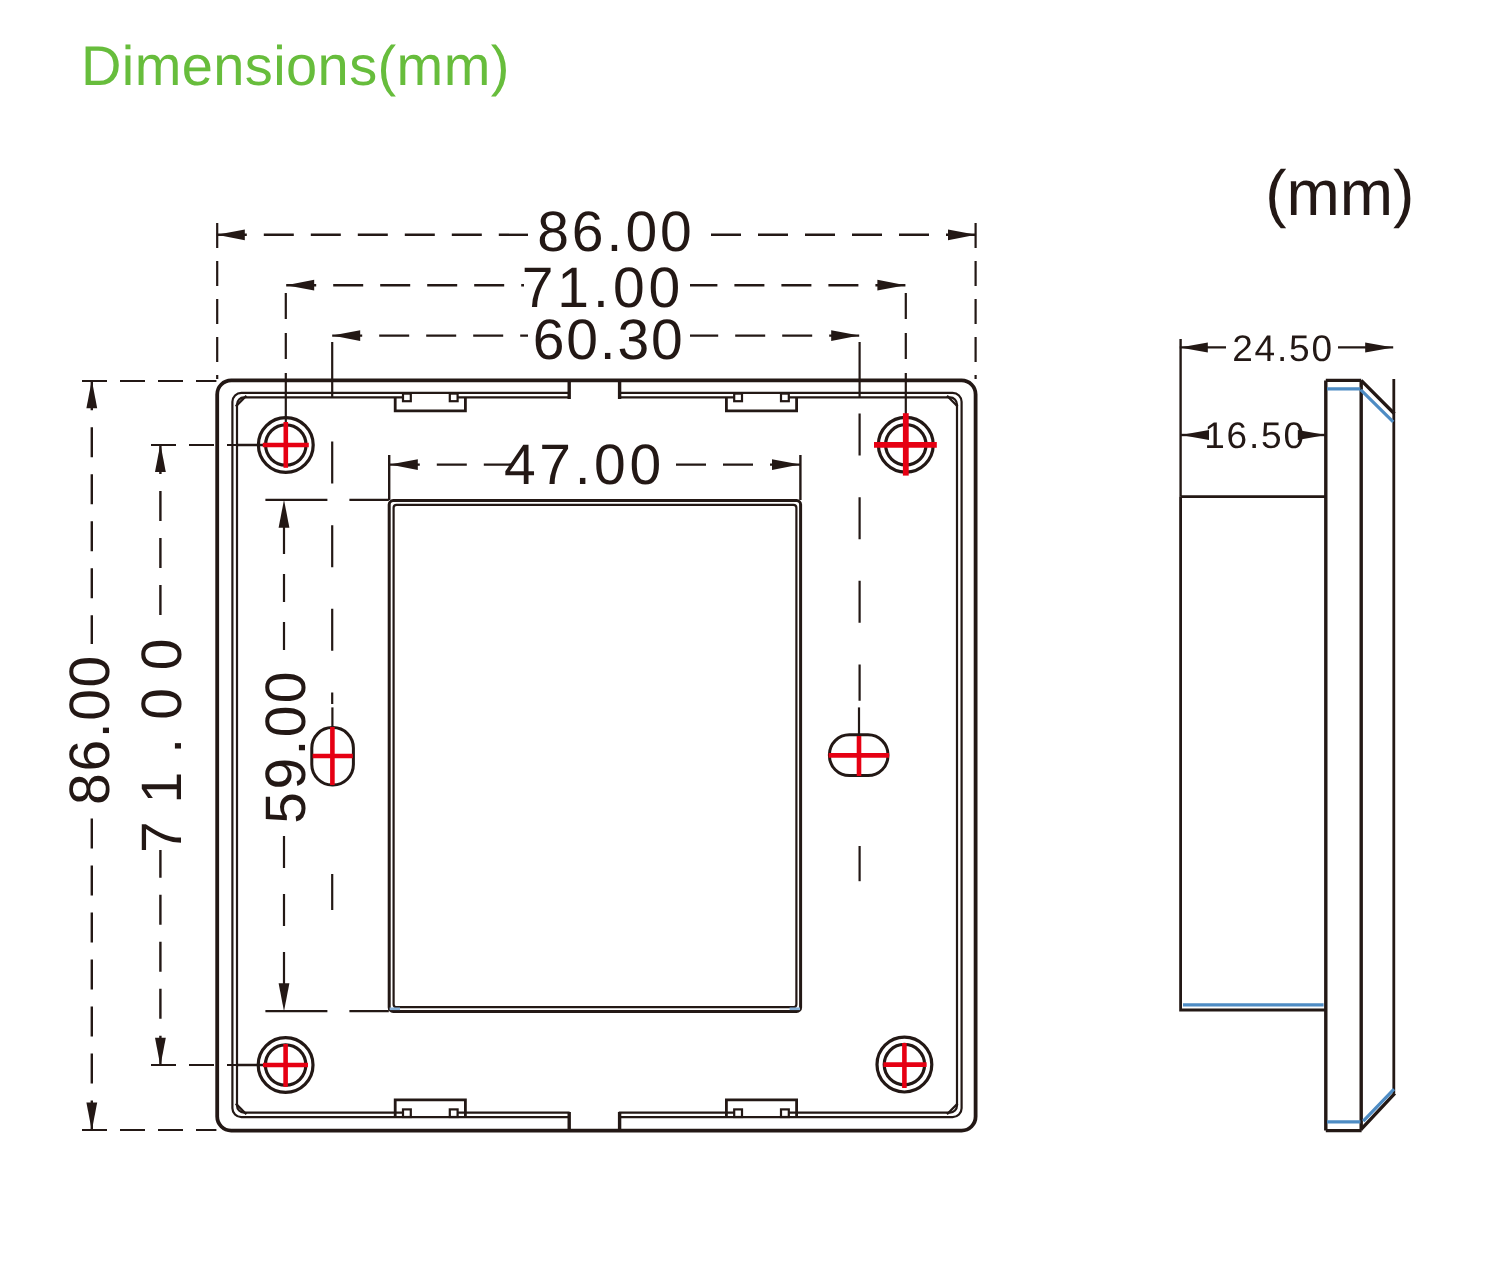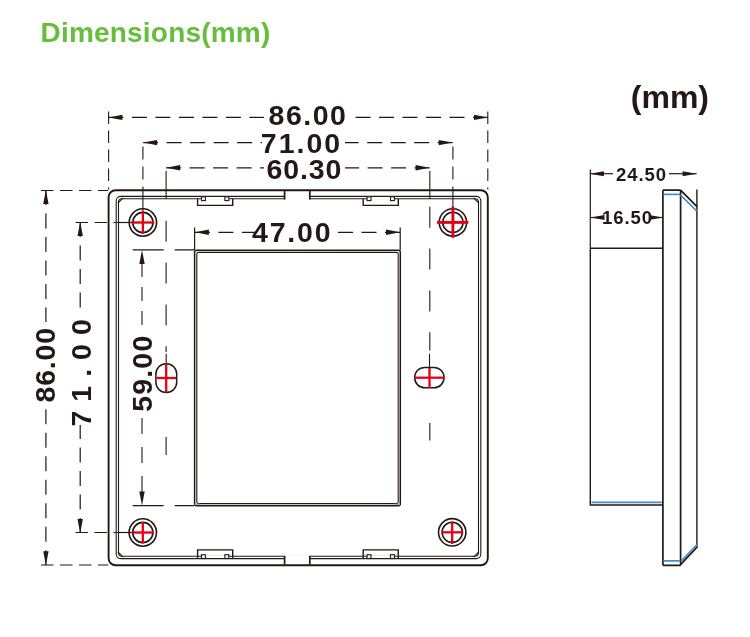--- a/index.html
+++ b/index.html
@@ -1,16 +1,16 @@
 <!DOCTYPE html>
 <html><head>
 <meta charset="utf-8">
 <style>
   html,body{margin:0;padding:0;background:#ffffff;}
-  #page{position:relative;width:750px;height:637px;background:#ffffff;overflow:hidden;font-weight:bold;}
+  #page{position:relative;width:750px;height:637px;background:#ffffff;overflow:hidden;}
   svg{position:absolute;left:0;top:0;}
   text{font-family:"Liberation Sans",sans-serif;fill:#231815;}
   .green{fill:#67bd3c;}
 </style>
 </head>
 <body>
 <div id="page">
 <svg width="750" height="637" viewBox="0 0 750 637">
 
   <text x="40.5" y="42.4" font-size="28" class="green" letter-spacing="0.2">Dimensions(mm)</text>

